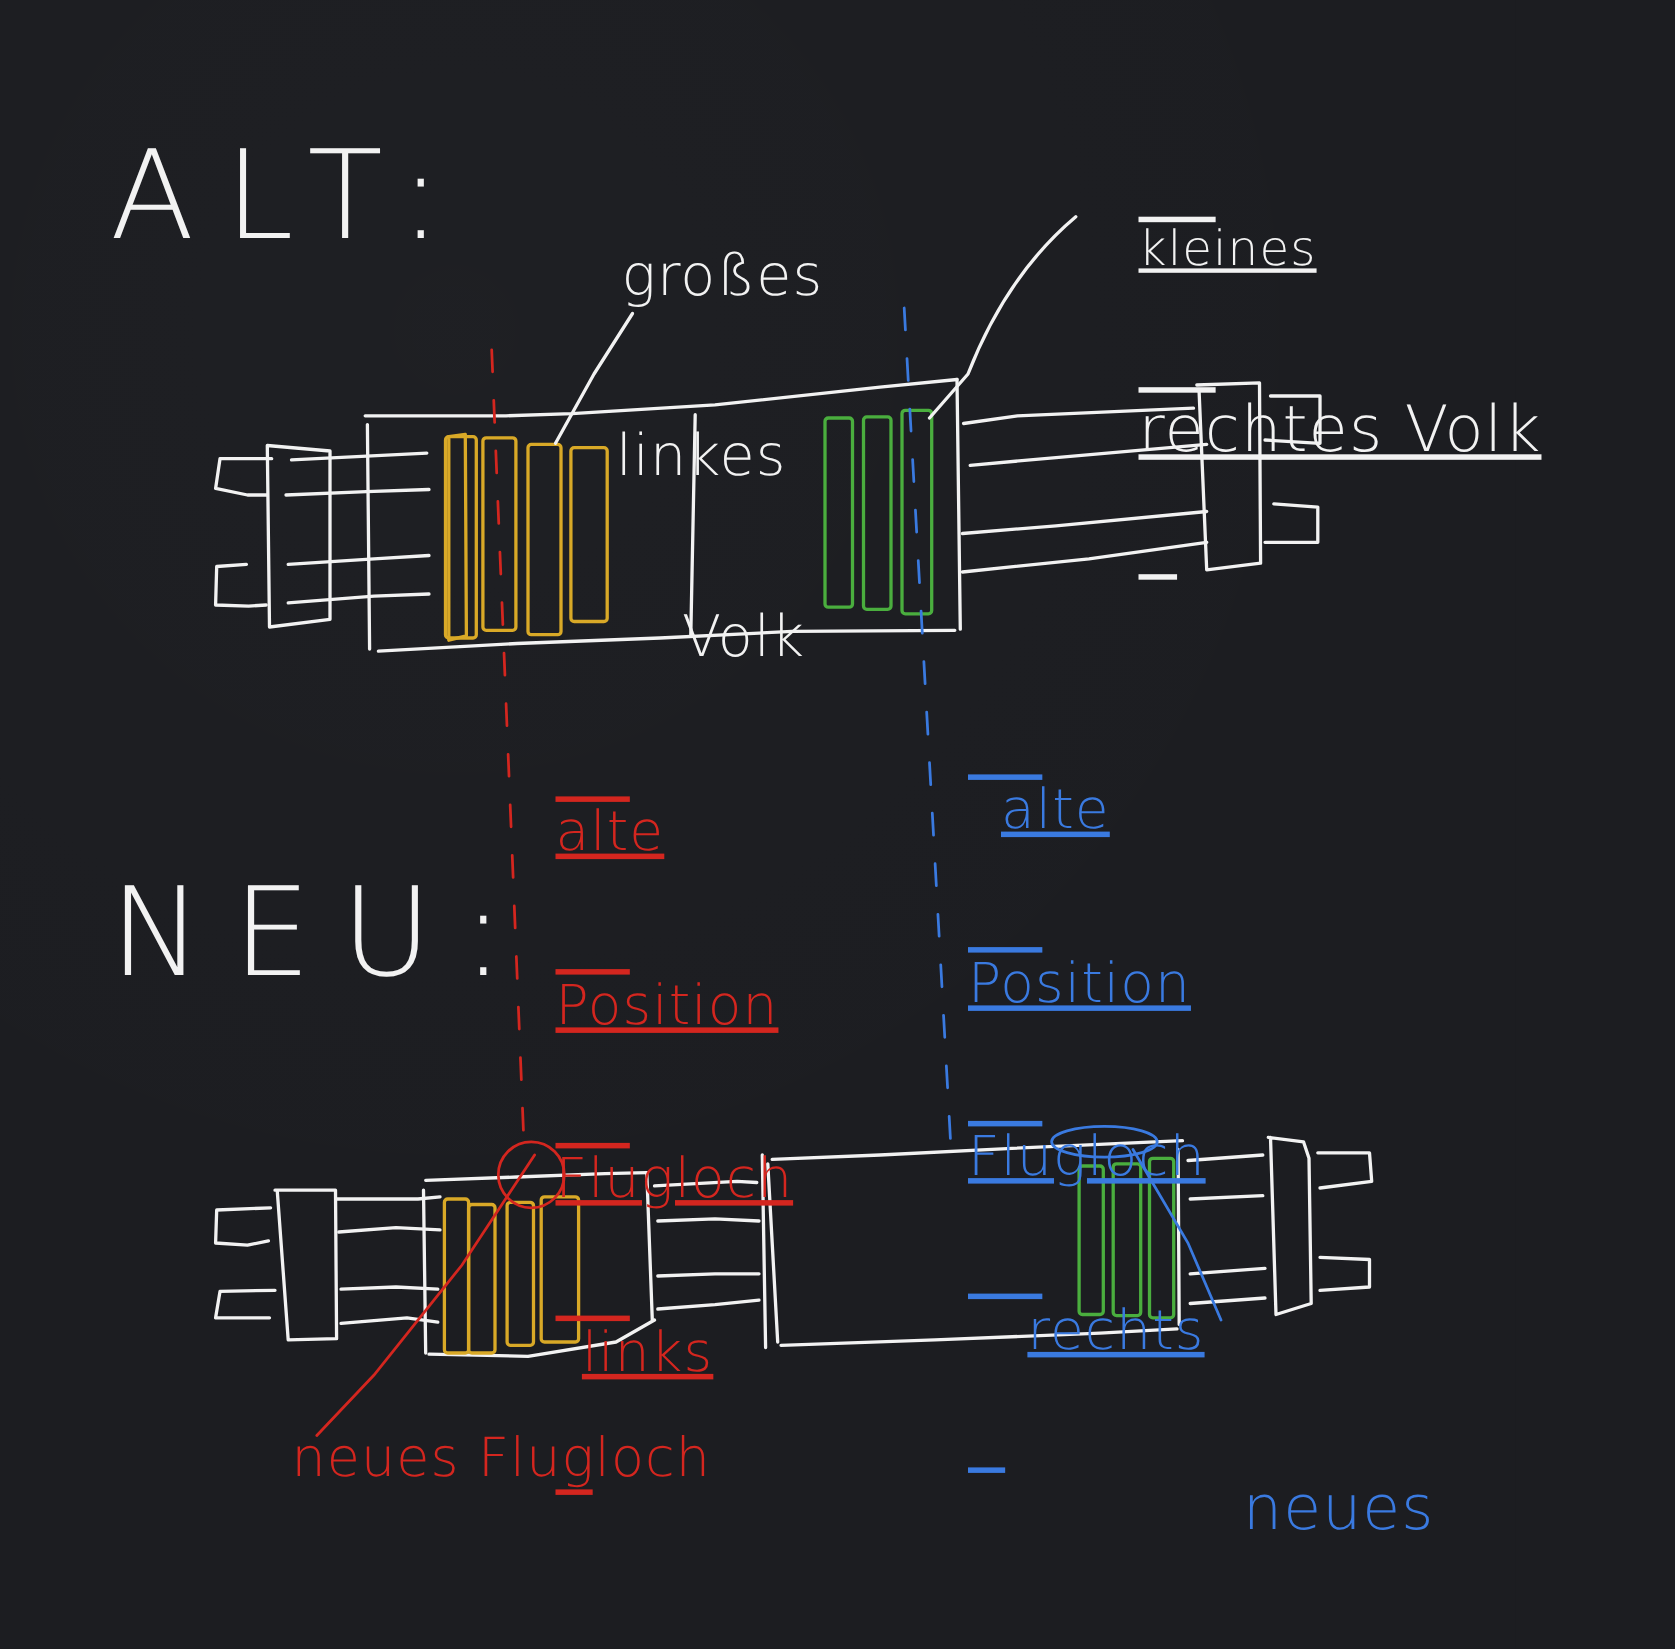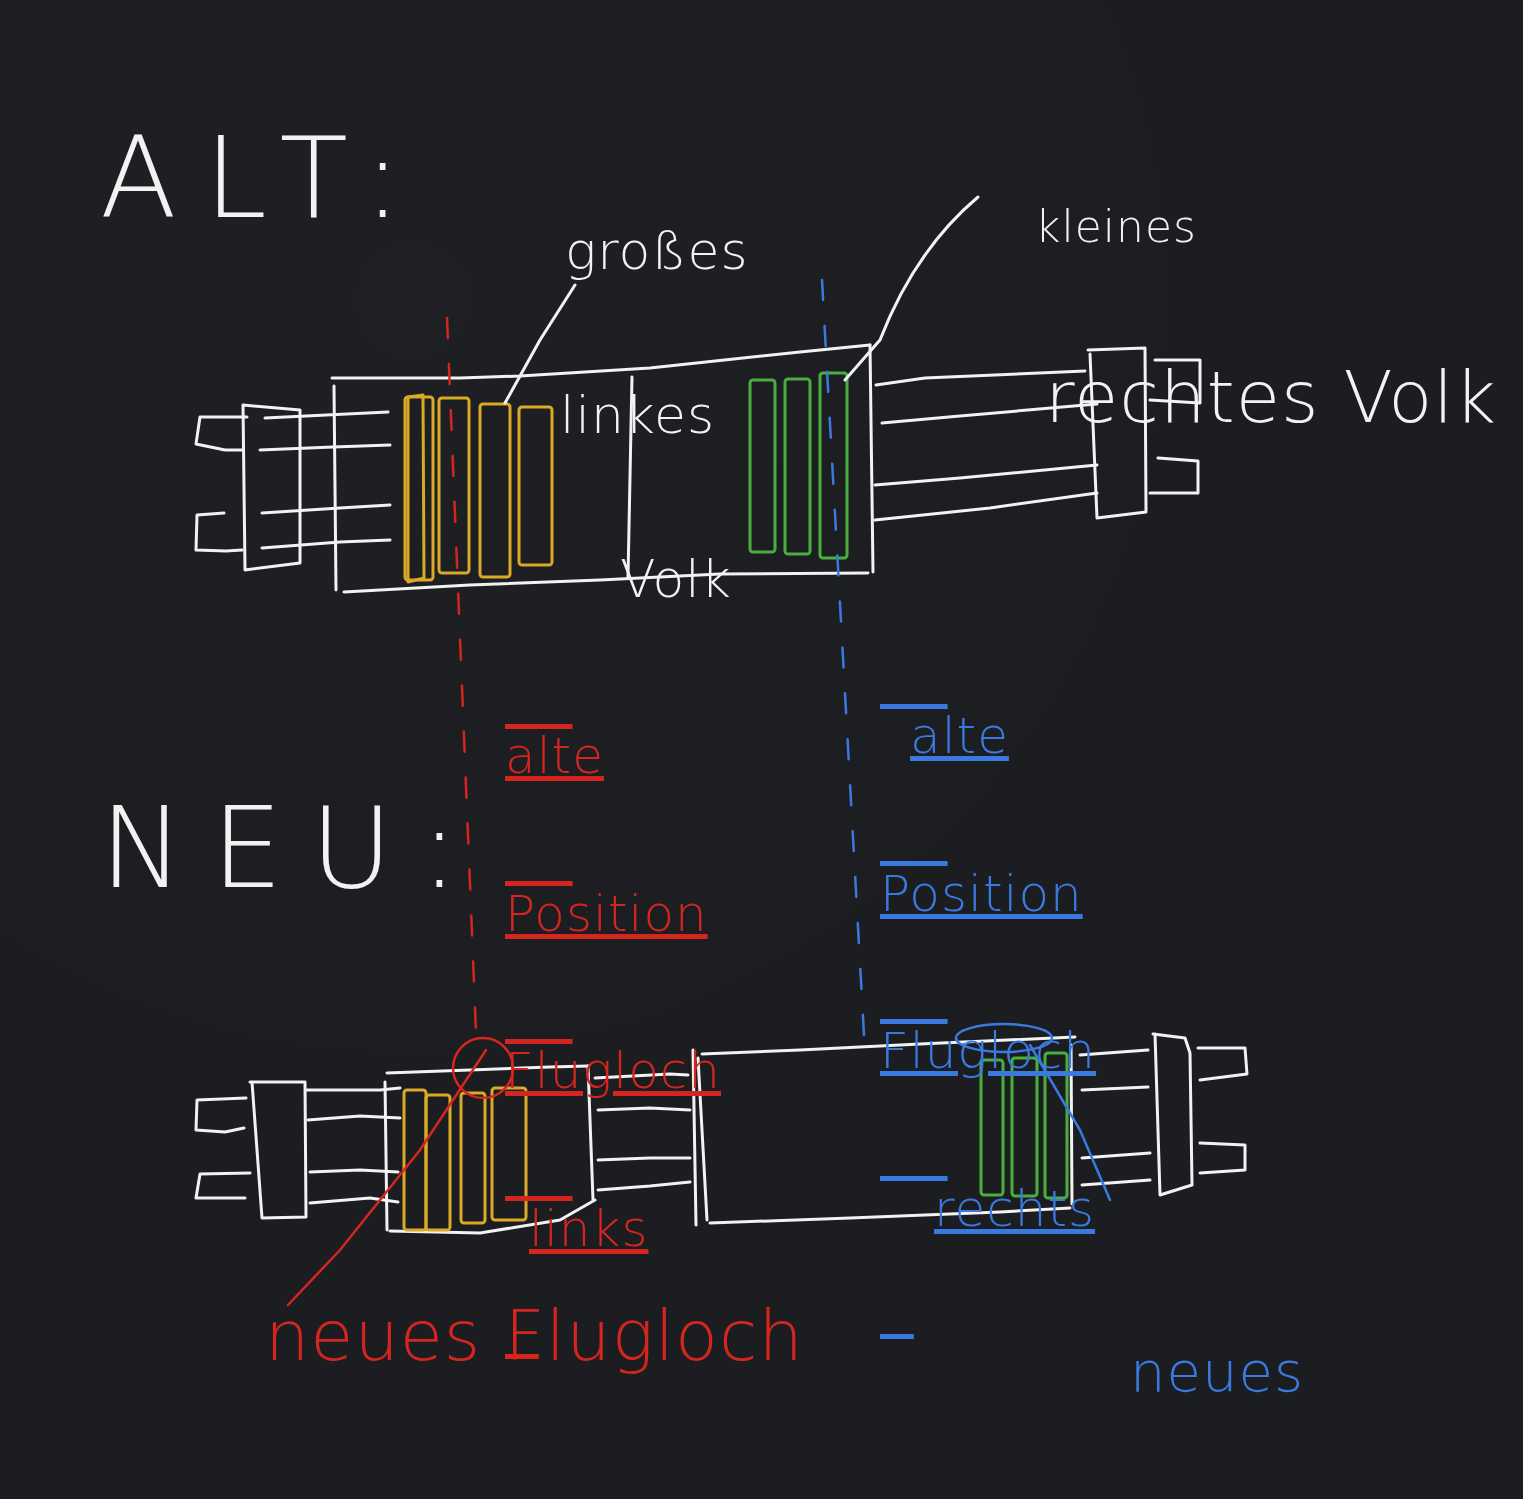--- a/index.html
+++ b/index.html
@@ -158,39 +158,39 @@
 
   <div class="hand white big" style="left:100px; top:120px;">ALT:</div>
   <div class="hand white mid" style="left:565px; top:115px;">
     <div>großes</div>
     <div style="margin-left:-5px">linkes</div>
     <div style="margin-left:55px">Volk</div>
   </div>
 
   <div class="hand white big" style="left:100px; top:790px;">NEU:</div>
 
-  <div class="hand white mid" style="left:1035px; top:95px;">
+  <div class="hand white mid" style="left:1035px; top:95px;text-decoration:underline;">
     <div style="font-size:44px">kleines</div>
-    <div style="margin-left:10px; font-size:72px">rechtes Volk</div>
+    <div style="font-size:58px">rechtes Volk</div>
   </div>
 
   <div class="hand red lbl" style="left:505px; top:625px;">
     <div>alte</div>
     <div>Position</div>
     <div>Flugloch</div>
     <div style="margin-left:24px">links</div>
   </div>
 
   <div class="hand blue lbl" style="left:880px; top:605px;">
     <div style="margin-left:30px">alte</div>
     <div>Position</div>
     <div>Flugloch</div>
     <div style="margin-left:54px">rechts</div>
   </div>
 
-  <div class="hand red" style="left:265px; top:1300px; font-size:70px;">neues Flugloch</div>
+  <div class="hand red" style="left:265px; top:1300px; font-size:49px;">neues Flugloch</div>
 
   <div class="hand blue" style="left:1130px; top:1225px; font-size:56px;">
     <div>neues</div>
     
   </div>
 
 </div>
 
 </body></html>

